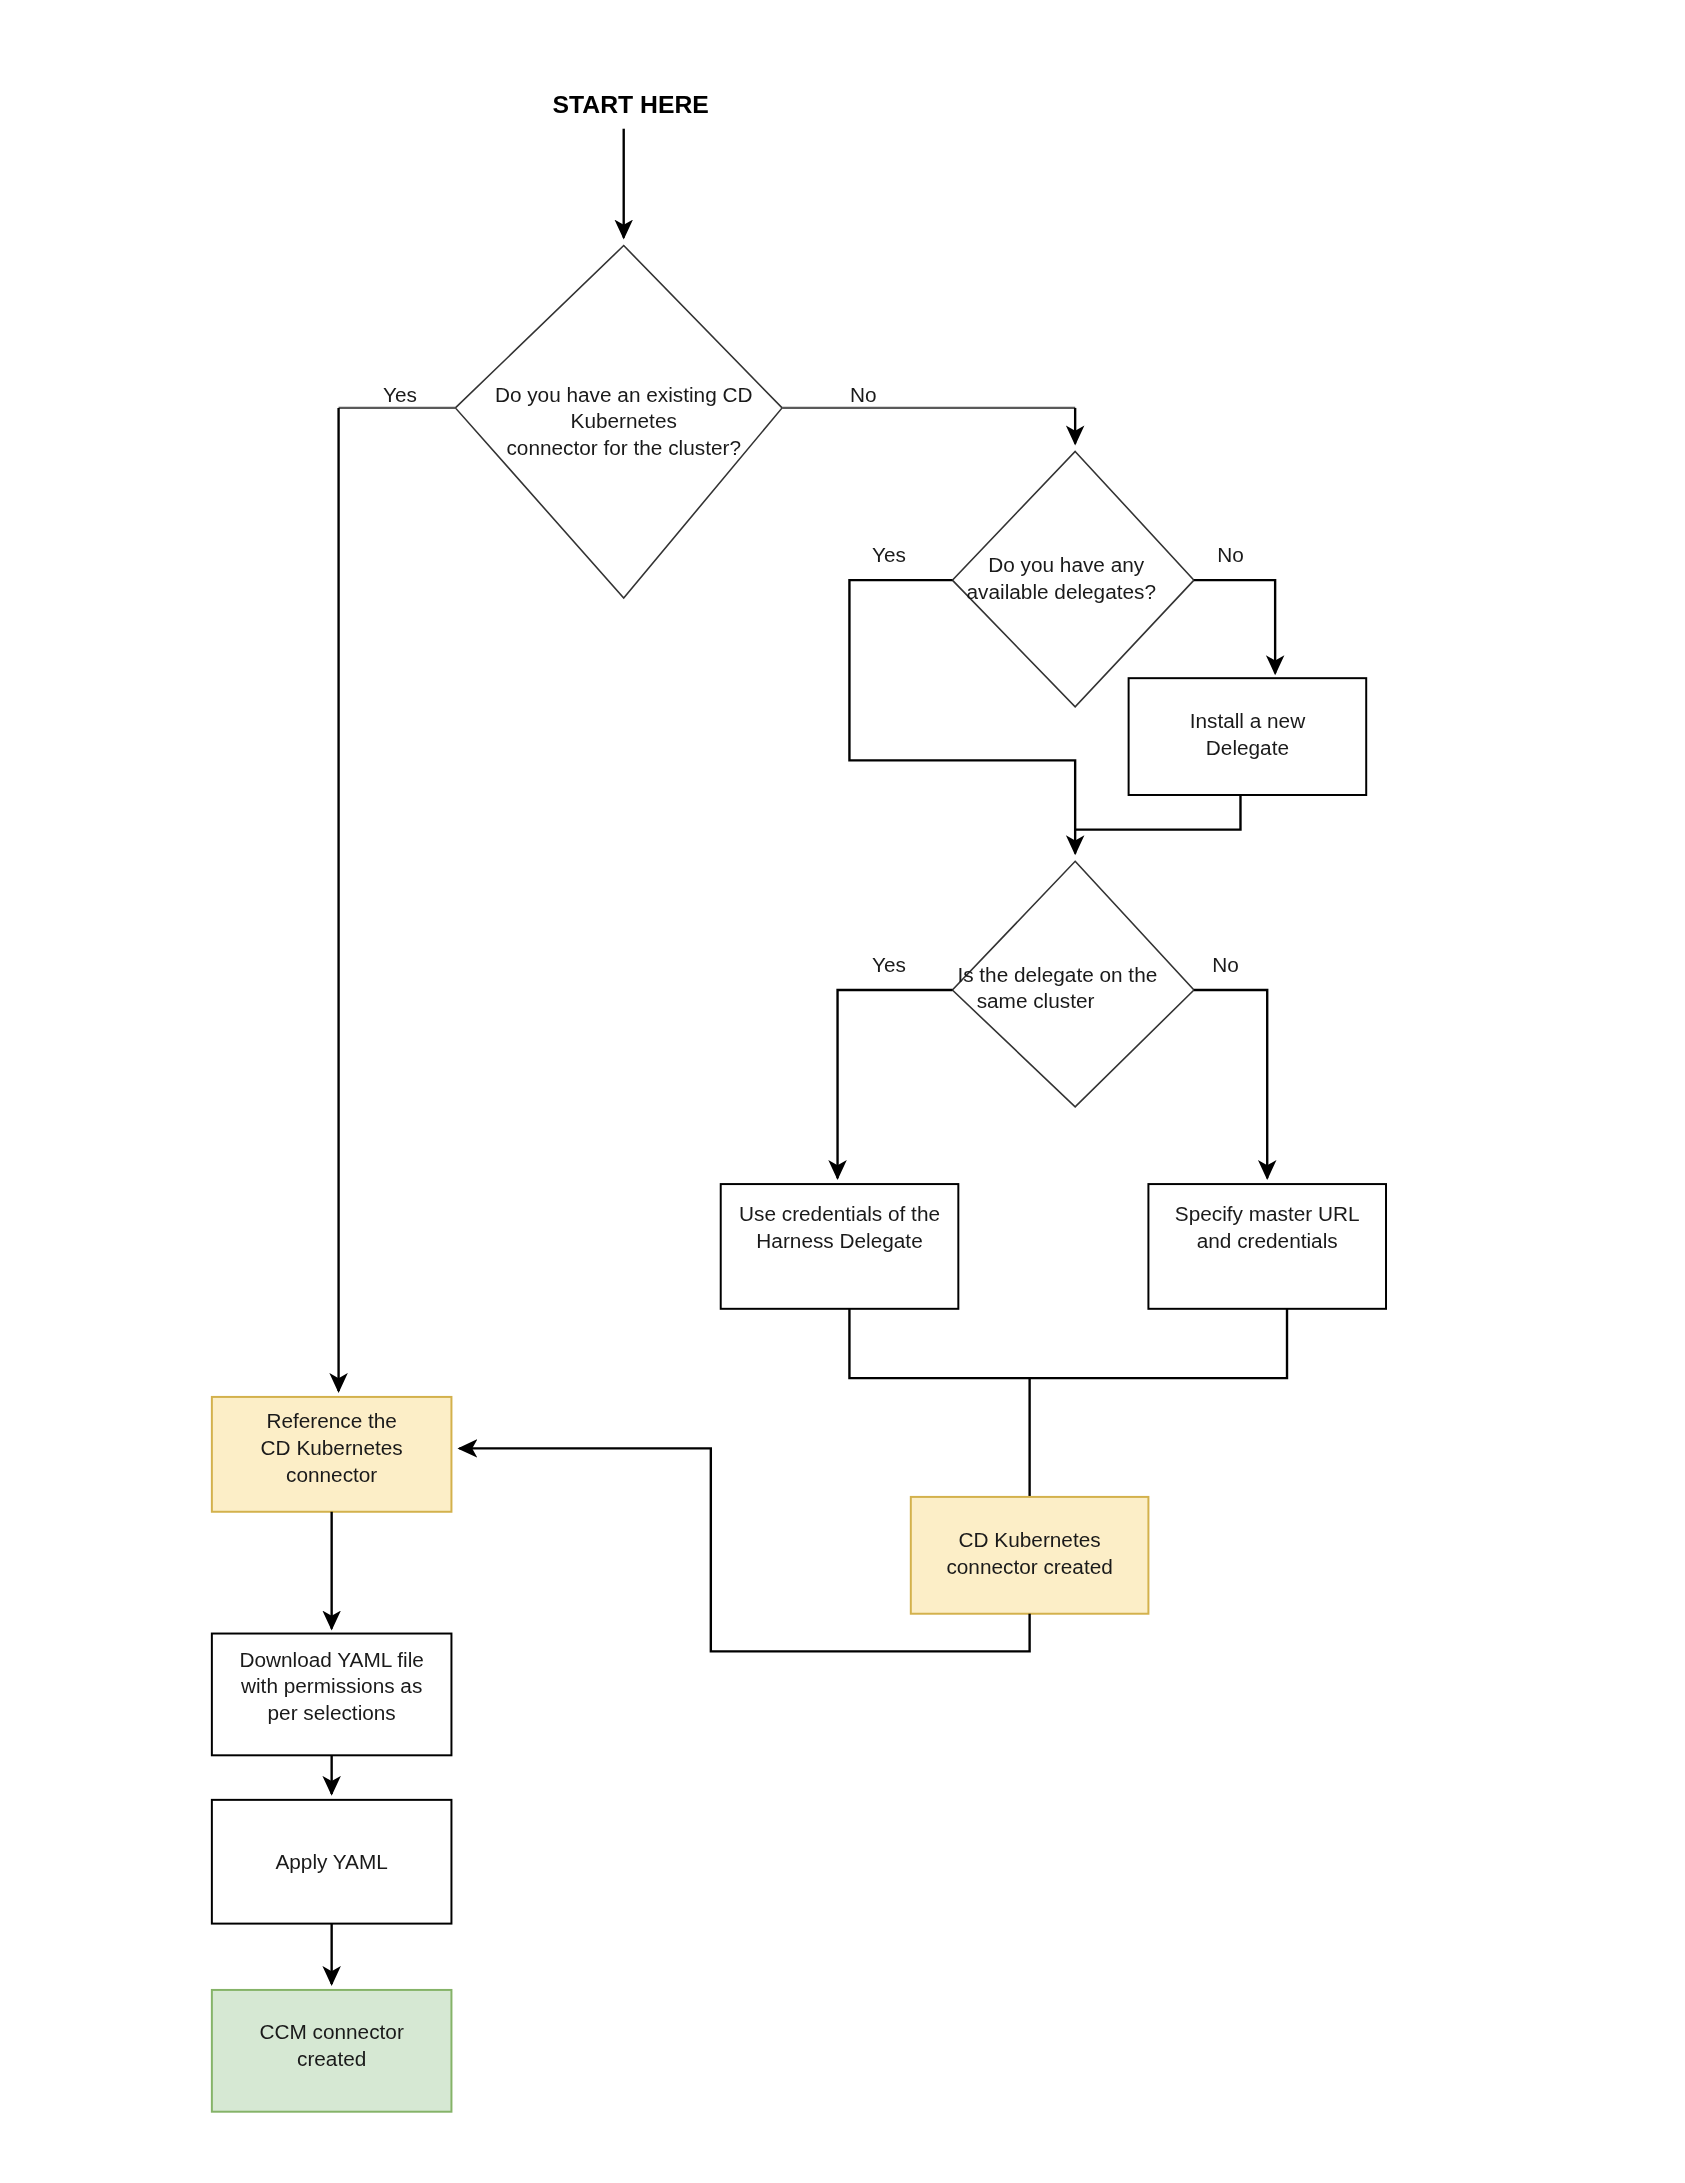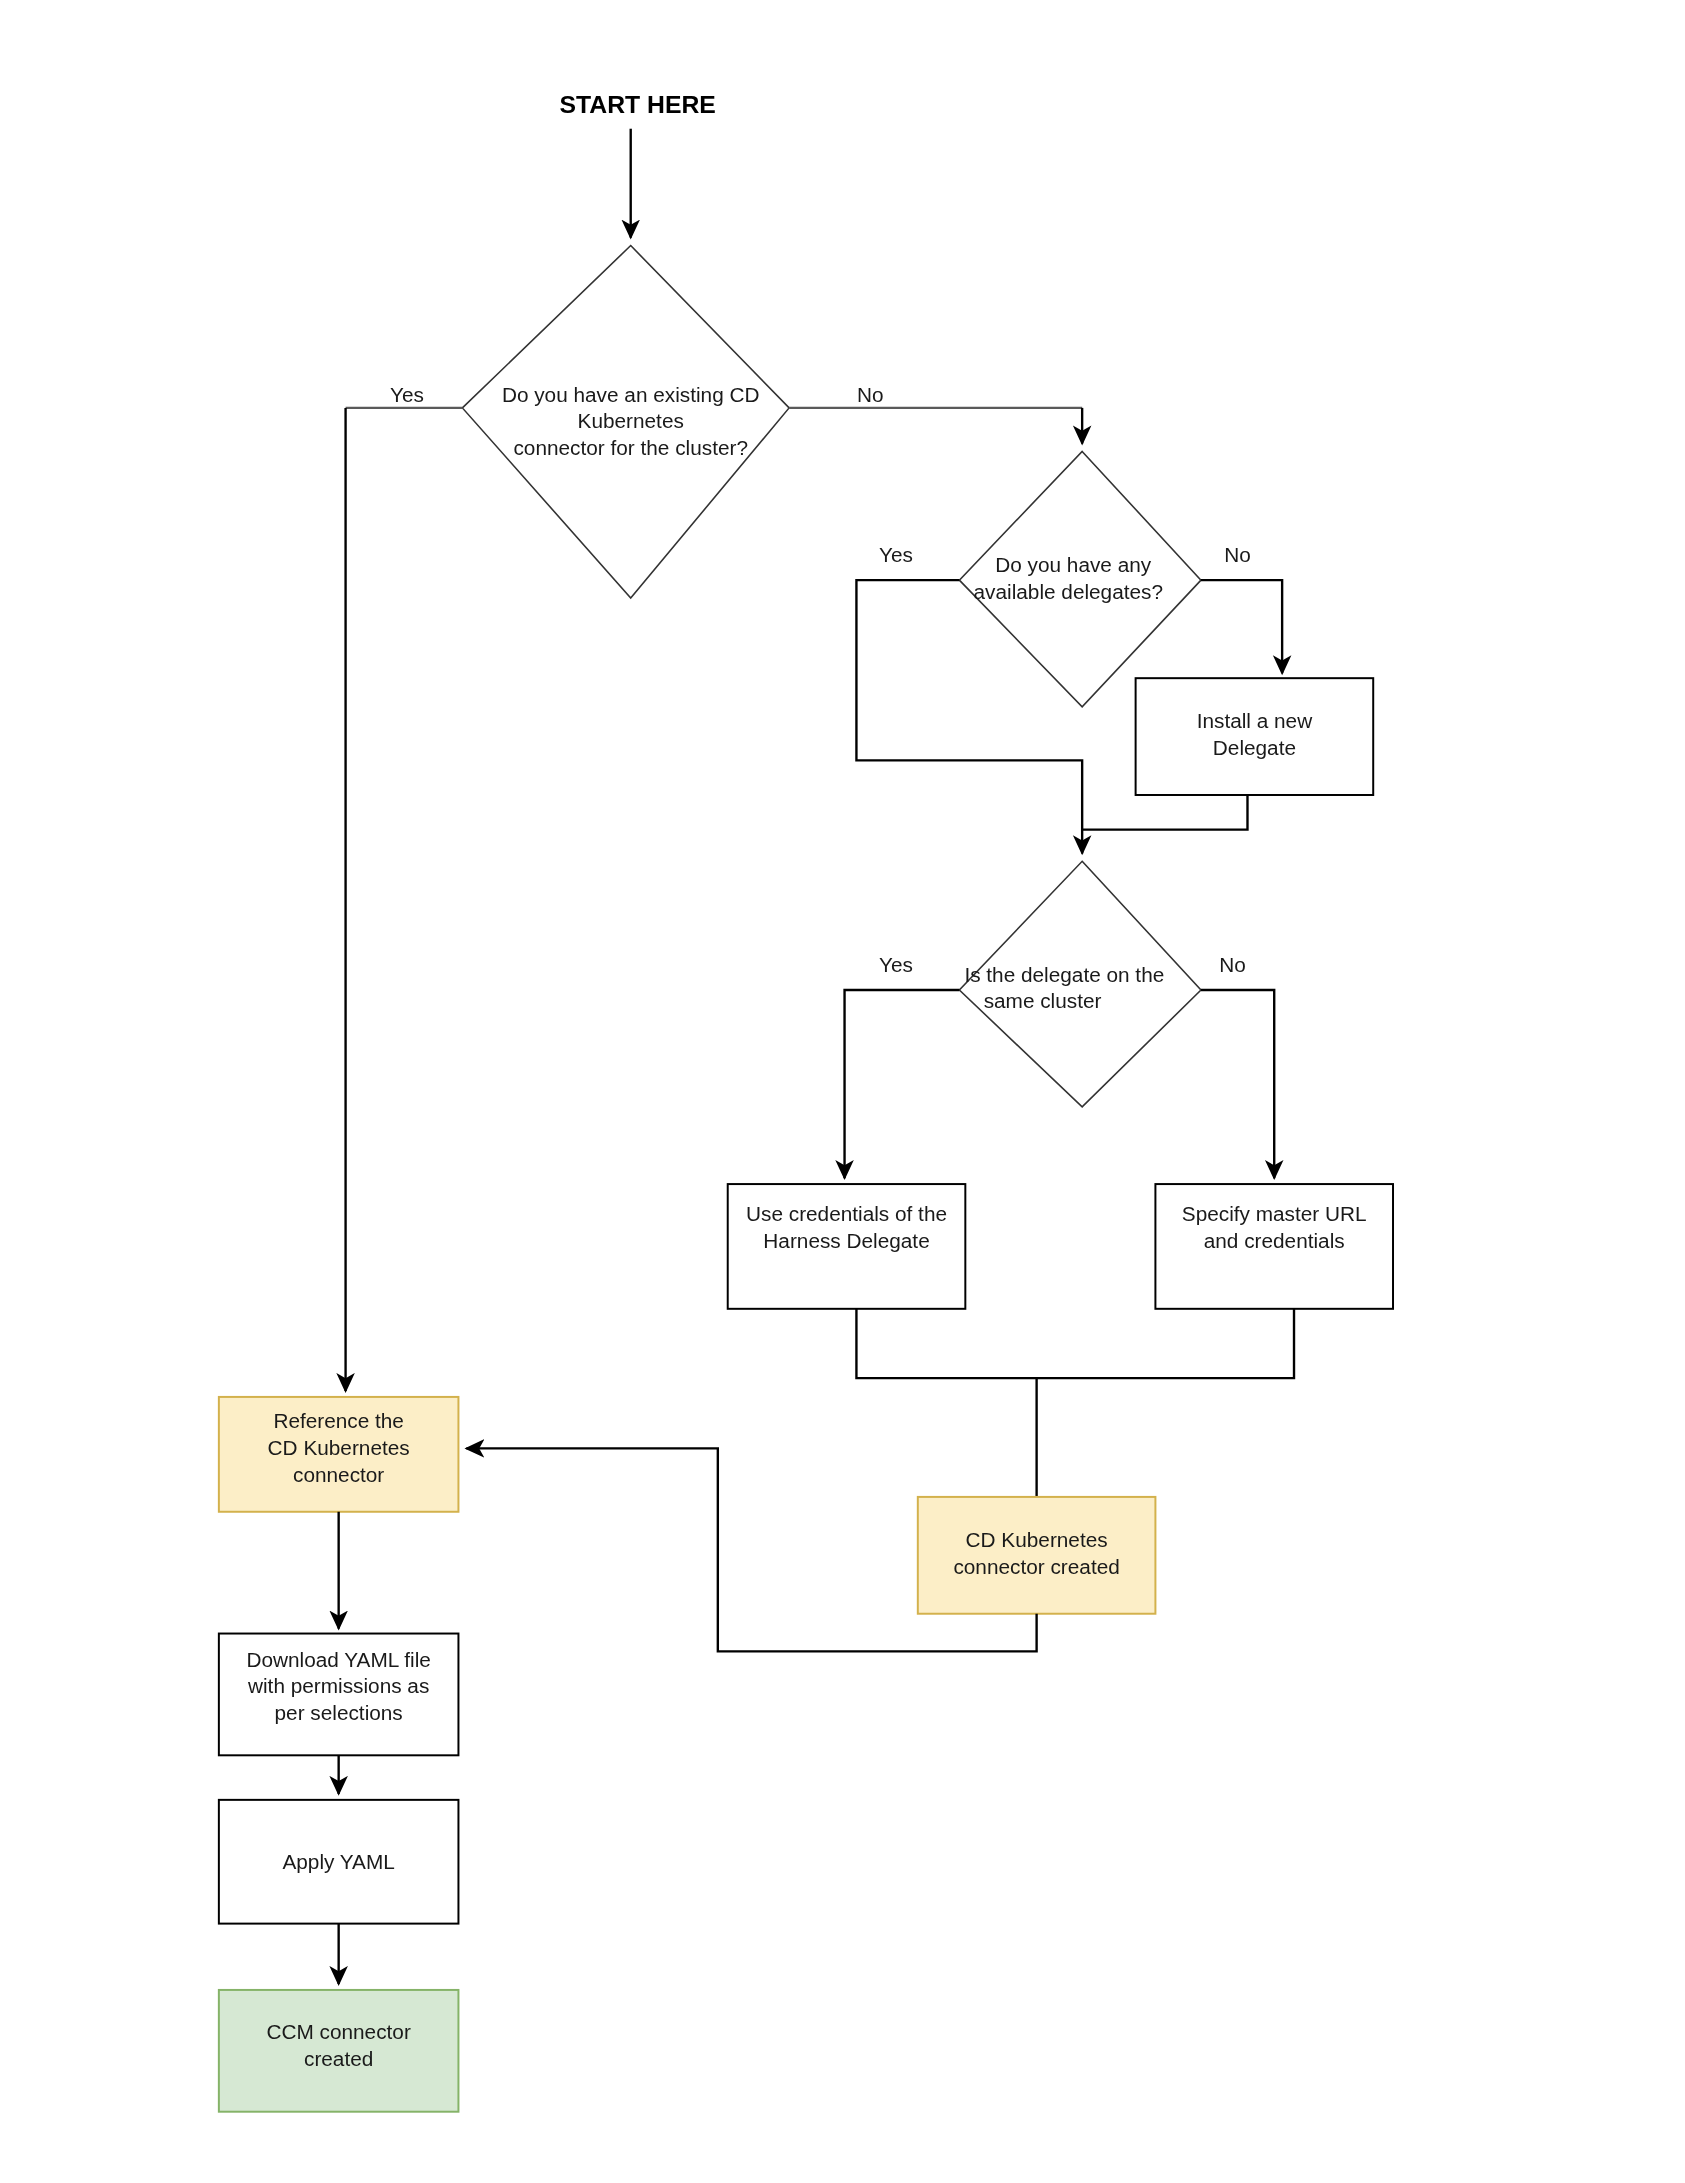--- a/index.html
+++ b/index.html
@@ -10,21 +10,20 @@
   body {
     width: 1685px;
     height: 2184px;
     font-family: "Liberation Sans", sans-serif;
     overflow: hidden;
   }
   #flowchart-root {
     position: relative;
     width: 1605px;
     height: 2184px;
-    margin-left: 7px;
   }
   svg.flow {
     display: block;
     width: 1685px;
     height: 2184px;
   }
   .node-shape {
     stroke-width: 2;
   }
   .shape-process {

